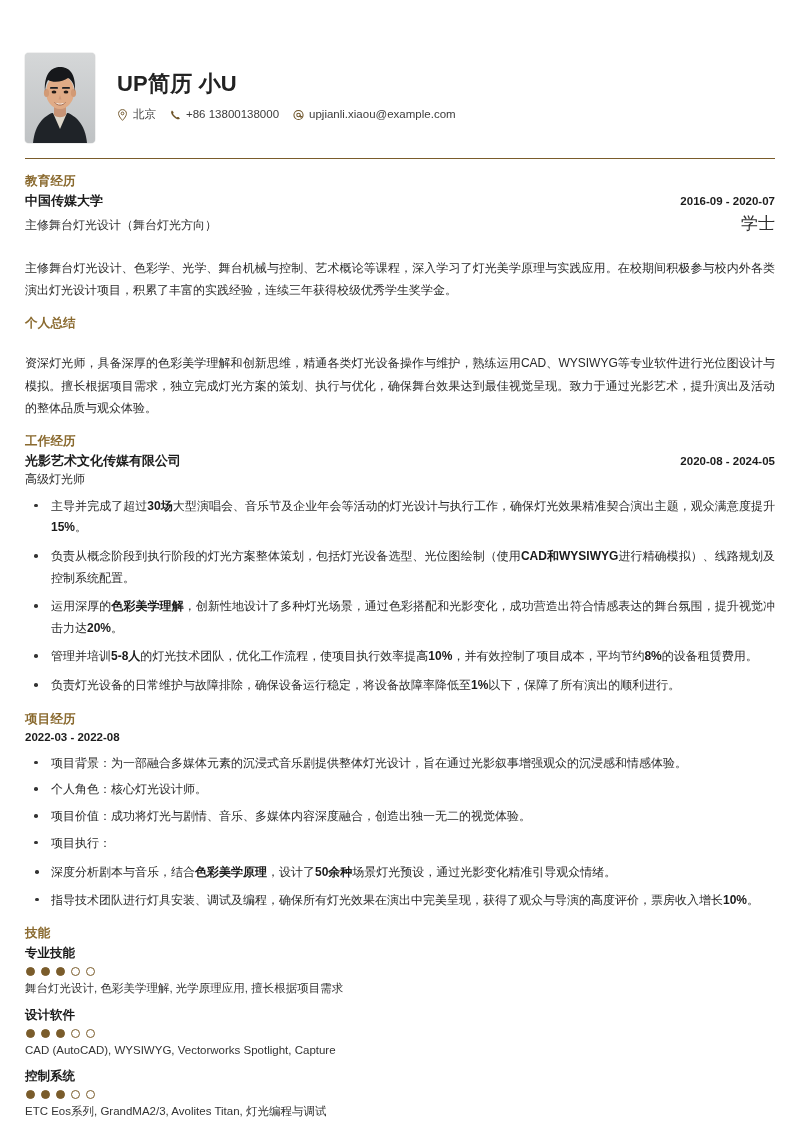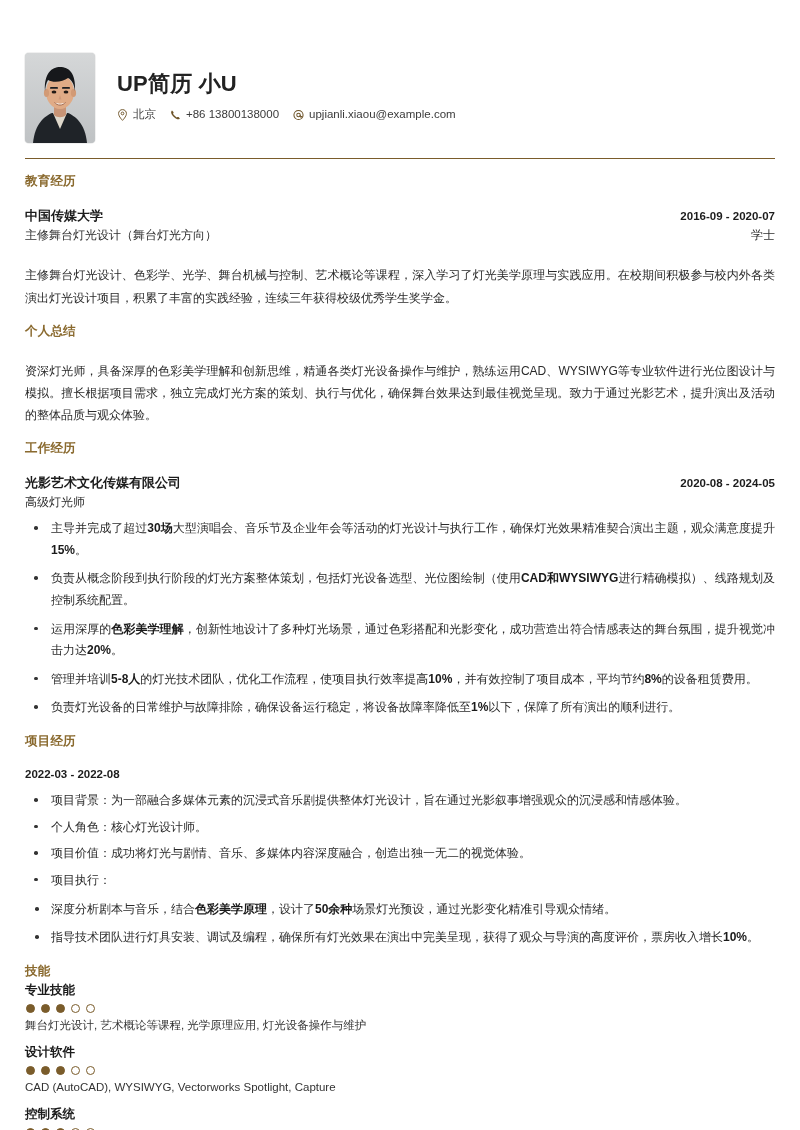--- a/index.html
+++ b/index.html
@@ -87,21 +87,21 @@
     font-size: 12.5px;
     font-weight: 700;
     color: #8a6a2f;
     letter-spacing: 0.2px;
     line-height: 1.35;
   }
   .entry-head {
     display: flex;
     justify-content: space-between;
     align-items: baseline;
-    margin-top: 16px;
+    margin-top: 1px;
   }
   .entry-org {
     font-size: 13px;
     font-weight: 700;
     color: #1c1c1c;
     line-height: 1.5;
   }
   .entry-date {
     font-size: 11.5px;
     font-weight: 700;
@@ -113,21 +113,21 @@
     display: flex;
     justify-content: space-between;
     align-items: baseline;
   }
   .entry-major {
     font-size: 12px;
     color: #2e2e2e;
     line-height: 1.55;
   }
   .entry-degree {
-    font-size: 12px;
+    font-size: 17px;
     color: #2e2e2e;
     line-height: 1.55;
     white-space: nowrap;
   }
   .para {
     font-size: 12px;
     color: #2a2a2a;
     line-height: 1.85;
     margin-top: 20px;
     text-align: justify;
@@ -347,21 +347,21 @@
     <div id="skills-groups">
         <div class="skill-block">
           <div class="skill-name">专业技能</div>
           <div class="dots">
             <span class="dot filled"></span>
             <span class="dot filled"></span>
             <span class="dot filled"></span>
             <span class="dot"></span>
             <span class="dot"></span>
           </div>
-          <div class="skill-items">舞台灯光设计, 艺术概论等课程, 光学原理应用, 灯光设备操作与维护</div>
+          <div class="skill-items">舞台灯光设计, 色彩美学理解, 光学原理应用, 擅长根据项目需求</div>
         </div>
         <div class="skill-block">
           <div class="skill-name">设计软件</div>
           <div class="dots">
             <span class="dot filled"></span>
             <span class="dot filled"></span>
             <span class="dot filled"></span>
             <span class="dot"></span>
             <span class="dot"></span>
           </div>

